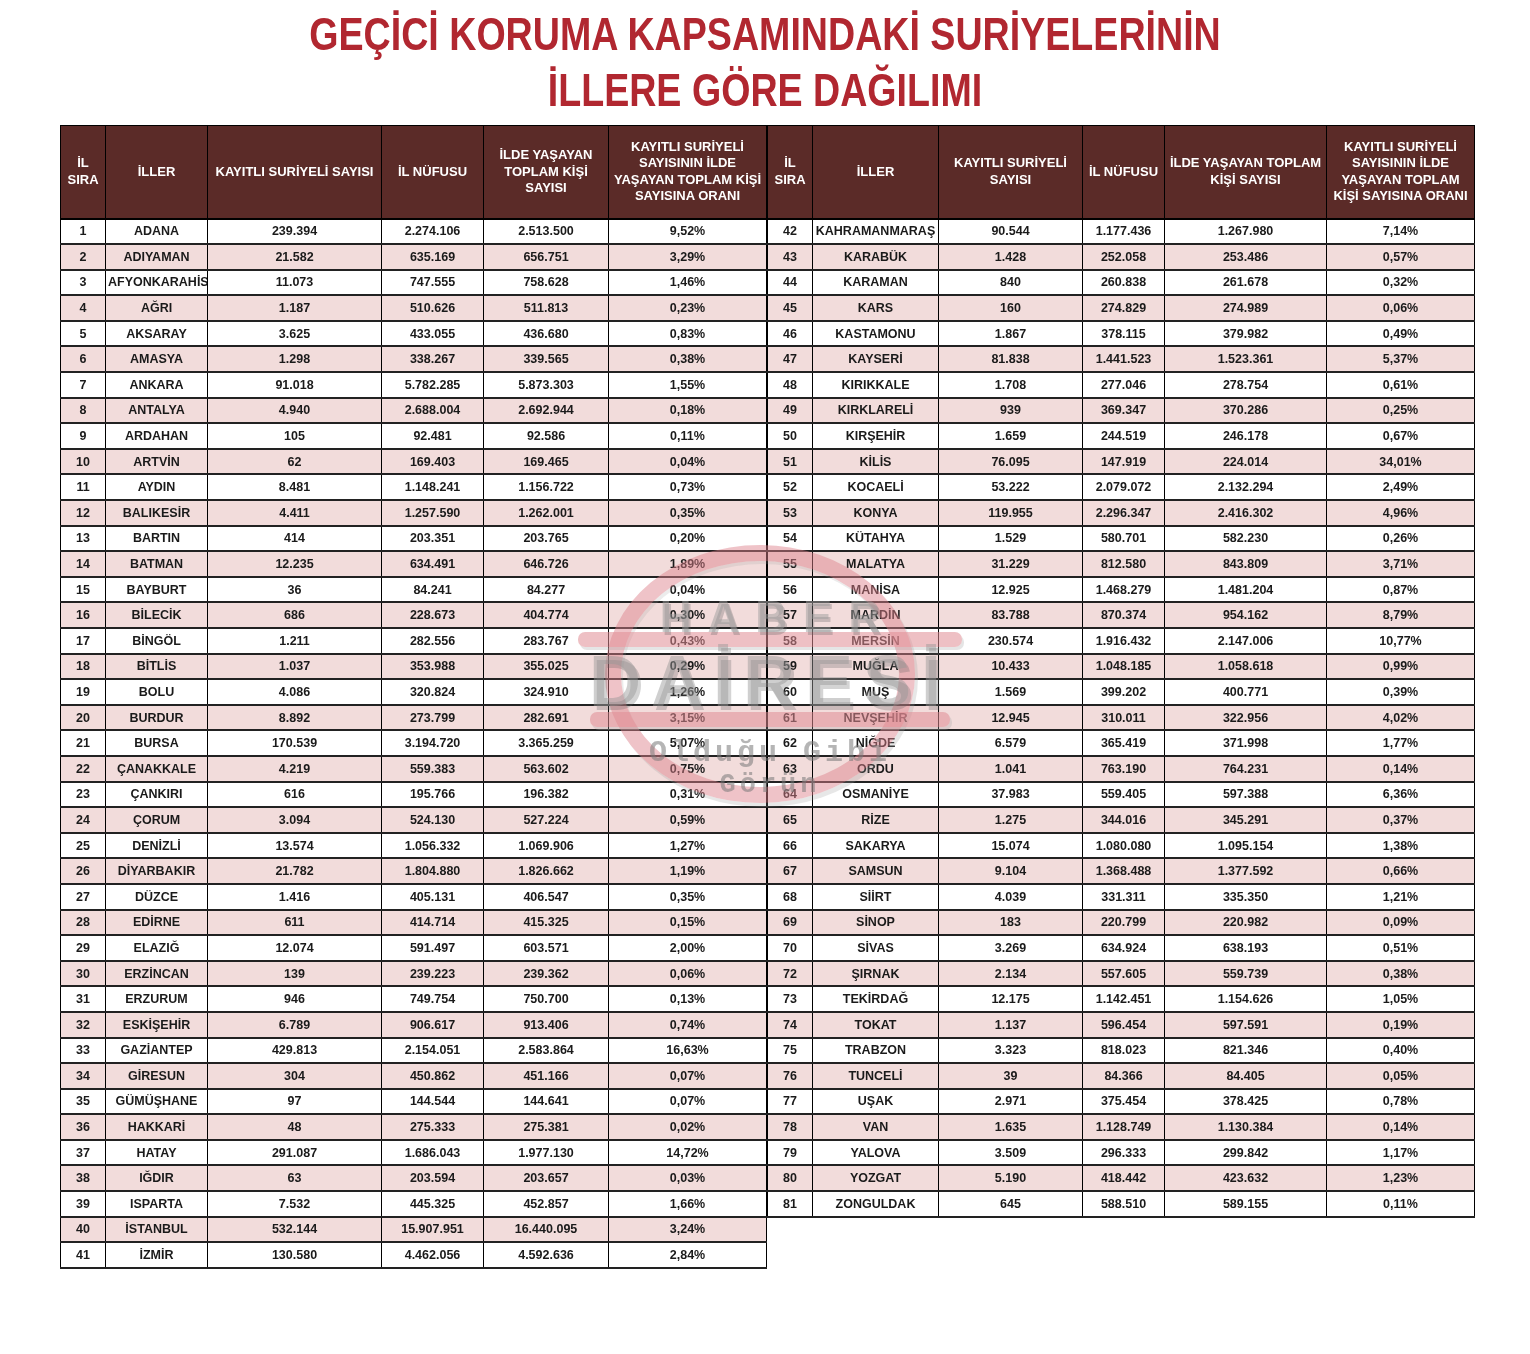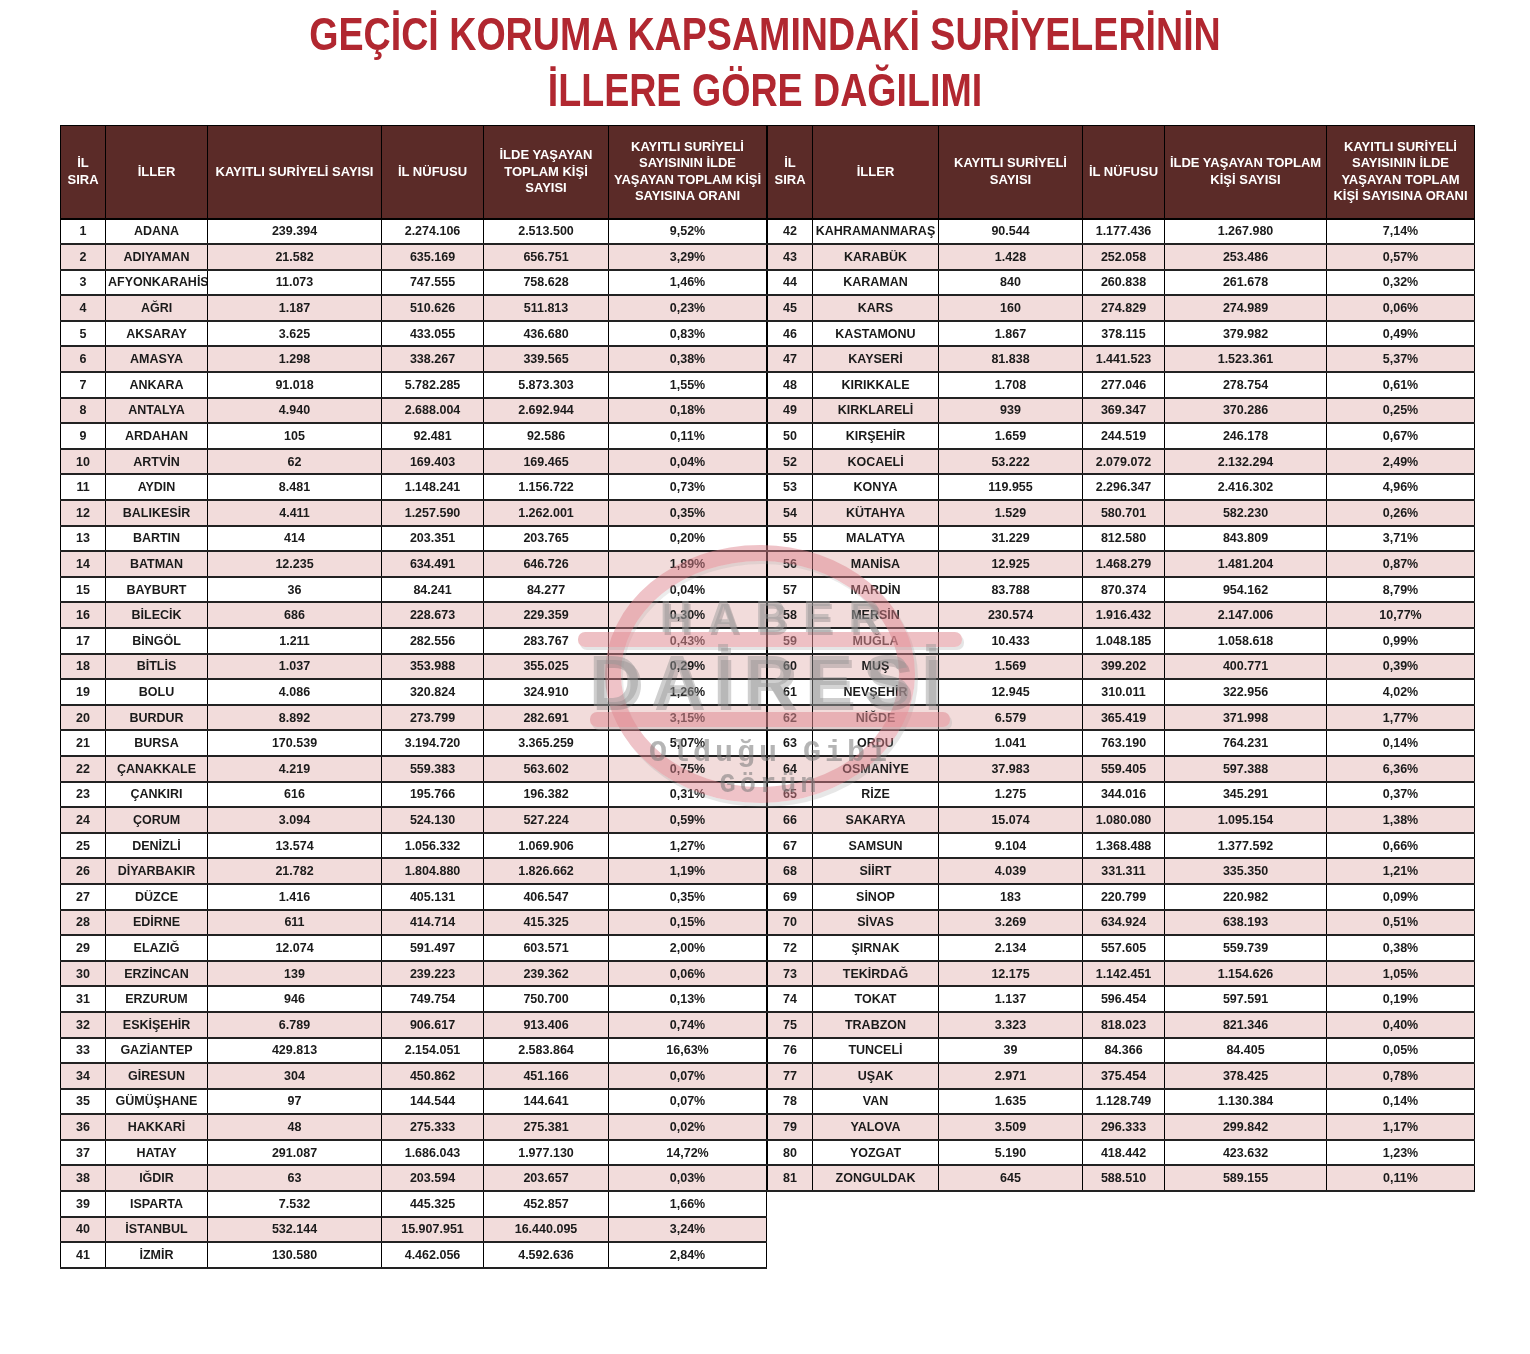--- a/index.html
+++ b/index.html
@@ -264,21 +264,21 @@
             <td>36</td>
             <td>84.241</td>
             <td>84.277</td>
             <td>0,04%</td>
           </tr>
           <tr>
             <td>16</td>
             <td>BİLECİK</td>
             <td>686</td>
             <td>228.673</td>
-            <td>229.359</td>
+            <td>404.774</td>
             <td>0,30%</td>
           </tr>
           <tr>
             <td>17</td>
             <td>BİNGÖL</td>
             <td>1.211</td>
             <td>282.556</td>
             <td>283.767</td>
             <td>0,43%</td>
           </tr>
@@ -560,20 +560,28 @@
             <td>370.286</td>
             <td>0,25%</td>
           </tr>
           <tr>
             <td>50</td>
             <td>KIRŞEHİR</td>
             <td>1.659</td>
             <td>244.519</td>
             <td>246.178</td>
             <td>0,67%</td>
+          </tr>
+          <tr>
+            <td>51</td>
+            <td>KİLİS</td>
+            <td>76.095</td>
+            <td>147.919</td>
+            <td>224.014</td>
+            <td>34,01%</td>
           </tr>
           <tr>
             <td>52</td>
             <td>KOCAELİ</td>
             <td>53.222</td>
             <td>2.079.072</td>
             <td>2.132.294</td>
             <td>2,49%</td>
           </tr>
           <tr>

